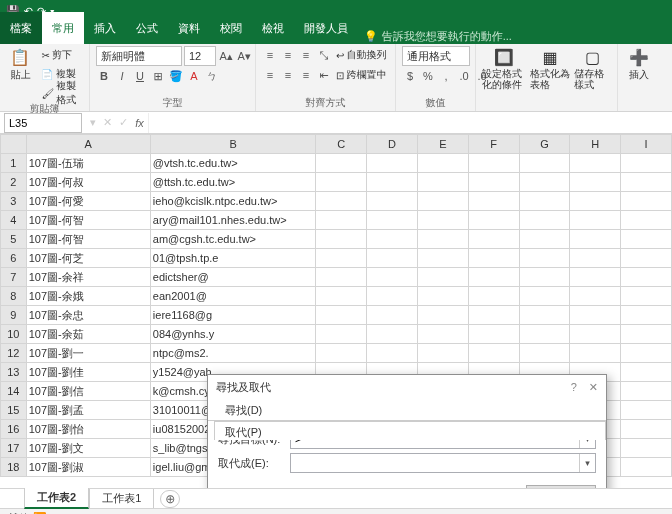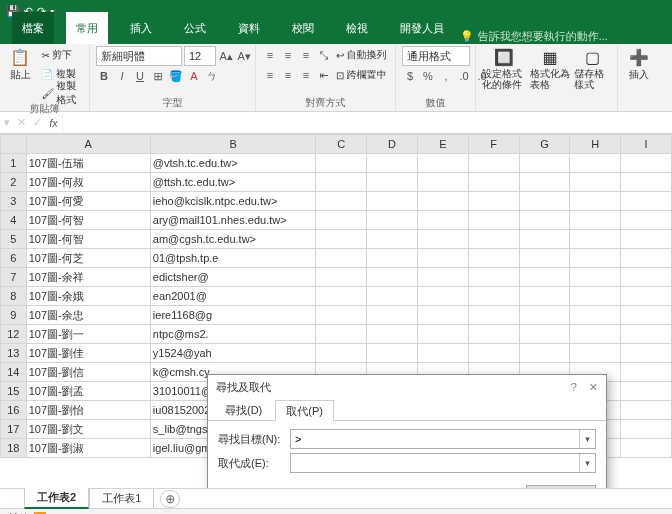--- a/index.html
+++ b/index.html
@@ -1,21 +1,21 @@
 <!DOCTYPE html>
 <html><head>
 <meta charset="utf-8">
 <style>
 *{box-sizing:border-box;margin:0;padding:0;font-family:"Microsoft JhengHei","Segoe UI",sans-serif;}
 body{width:672px;height:514px;overflow:hidden;background:#fff;font-size:11px;position:relative;}
 .titlebar{height:22px;background:#0f7238;display:flex;align-items:center;padding:0 6px;gap:6px;}
 .titlebar .qat{display:flex;align-items:center;gap:4px;}
 .titlebar .qat span{color:#fff;font-size:11px;}
 .tabstrip{height:22px;background:#0f7238;display:flex;align-items:flex-end;}
-.tabstrip .tabbtn{height:24px;padding:16px 10px;color:#fff;font-size:11px;display:flex;align-items:center;cursor:pointer;margin-left:12px;}
+.tabstrip .tabbtn{height:24px;padding:16px 10px;color:#fff;font-size:11px;display:flex;align-items:center;cursor:pointer;}
 .tabstrip .tabbtn.active{background:#fff;color:#0f7238;}
 .tabstrip .tell{color:#c8e6d1;font-size:11px;display:flex;align-items:center;gap:4px;margin-left:6px;}
 .ribbon{height:68px;background:#f3f3f3;border-bottom:1px solid #d4d4d4;display:flex;}
 .rgroup{border-right:1px solid #e1e1e1;padding:2px 6px 0 6px;display:flex;flex-direction:column;justify-content:space-between;}
 .rgroup .rlabel{text-align:center;font-size:10px;color:#666;padding-bottom:1px;}
 .rg-content{display:flex;gap:4px;align-items:flex-start;}
 .bigbtn{display:flex;flex-direction:column;align-items:center;justify-content:center;width:40px;font-size:10px;color:#333;}
 .bigbtn .ic{width:22px;height:22px;display:flex;align-items:center;justify-content:center;font-size:16px;}
 .stackcol{display:flex;flex-direction:column;gap:1px;}
 .smbtn{height:18px;display:flex;align-items:center;gap:2px;font-size:10px;color:#333;padding:0 2px;}
@@ -30,21 +30,21 @@
 table.grid th,table.grid td{border:1px solid #d4d4d4;font-size:11px;color:#333;height:19px;white-space:nowrap;overflow:hidden;}
 table.grid th{background:#e6e6e6;text-align:center;font-weight:normal;}
 .rownum{width:26px;text-align:center;background:#e6e6e6;}
 .colA{width:126px;padding:0 2px;}
 .colB{width:166px;padding:0 2px;}
 .colN{width:52px;}
 .corner{width:26px;background:#e6e6e6;}
 .dialog{position:absolute;left:207px;top:240px;width:400px;height:140px;background:#fff;border:1px solid #8e8e8e;box-shadow:3px 3px 10px rgba(0,0,0,0.3);}
 .dlg-title{height:24px;display:flex;align-items:center;padding:0 8px;font-size:11px;color:#333;justify-content:space-between;}
 .dlg-title .rbtn{display:flex;gap:12px;}
-.dlg-tabs{height:22px;border-bottom:1px solid #ccc;display:flex;padding-left:6px;gap:2px;}
+.dlg-tabs{height:22px;border-bottom:1px solid #ccc;display:flex;padding-left:6px;gap:2px;flex-direction:column;}
 .dlg-tab{padding:3px 10px 0;font-size:11px;color:#333;border:1px solid transparent;border-bottom:none;cursor:pointer;}
 .dlg-tab.active{border-color:#ccc;background:#fff;position:relative;top:1px;}
 .dlg-body{padding:8px 10px;}
 .formrow{display:flex;align-items:center;gap:6px;margin-bottom:4px;}
 .formrow label{width:66px;font-size:11px;color:#333;}
 .formrow .inp{flex:1;height:20px;border:1px solid #abadb3;display:flex;}
 .formrow .inp .txt{flex:1;padding:0 4px;font-size:11px;display:flex;align-items:center;}
 .ddarrow{width:16px;border-left:1px solid #ccc;display:flex;align-items:center;justify-content:center;color:#555;font-size:9px;}
 .dlg-opts{display:flex;justify-content:flex-end;padding:0 10px;}
 .optbtn{height:20px;border:1px solid #adadad;background:#e1e1e1;padding:0 8px;font-size:11px;color:#333;display:flex;align-items:center;cursor:pointer;}
@@ -193,20 +193,23 @@
   </div>
   <div class="rgroup" style="width:34px;border-right:none;">
     <div class="bigbtn" style="width:30px;">
         <div class="ic">➕</div>
         <span>插入</span>
       </div>
   </div>
 </div>
 
 <div class="formulabar">
+  <div class="namebox">
+      <span>L35</span>
+    </div>
   <span style="color:#ccc;padding:0 4px;">▾</span>
   <span class="miniic" style="color:#ccc;">✕</span>
   <span class="miniic" style="color:#ccc;">✓</span>
   <span class="fx">fx</span>
   <div style="flex:1;height:20px;border-left:1px solid #eee;"></div>
 </div>
 
 <div class="sheet">
   <table class="grid">
     <tbody>
@@ -326,20 +329,32 @@
           <td class="colB">iere1168@g</td>
           <td class="colN"></td>
           <td class="colN"></td>
           <td class="colN"></td>
           <td class="colN"></td>
           <td class="colN"></td>
           <td class="colN"></td>
           <td class="colN"></td>
         </tr>
         <tr>
+          <th class="rownum">10</th>
+          <td class="colA">107圖-余茹</td>
+          <td class="colB">084@ynhs.y</td>
+          <td class="colN"></td>
+          <td class="colN"></td>
+          <td class="colN"></td>
+          <td class="colN"></td>
+          <td class="colN"></td>
+          <td class="colN"></td>
+          <td class="colN"></td>
+        </tr>
+        <tr>
           <th class="rownum">12</th>
           <td class="colA">107圖-劉一</td>
           <td class="colB">ntpc@ms2.</td>
           <td class="colN"></td>
           <td class="colN"></td>
           <td class="colN"></td>
           <td class="colN"></td>
           <td class="colN"></td>
           <td class="colN"></td>
           <td class="colN"></td>

